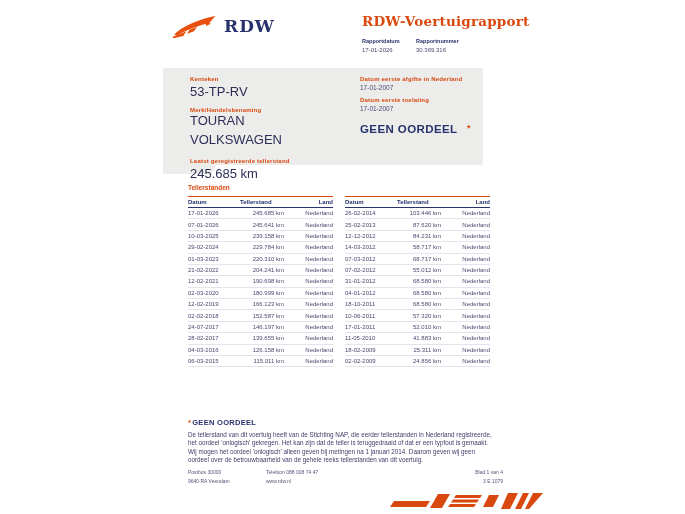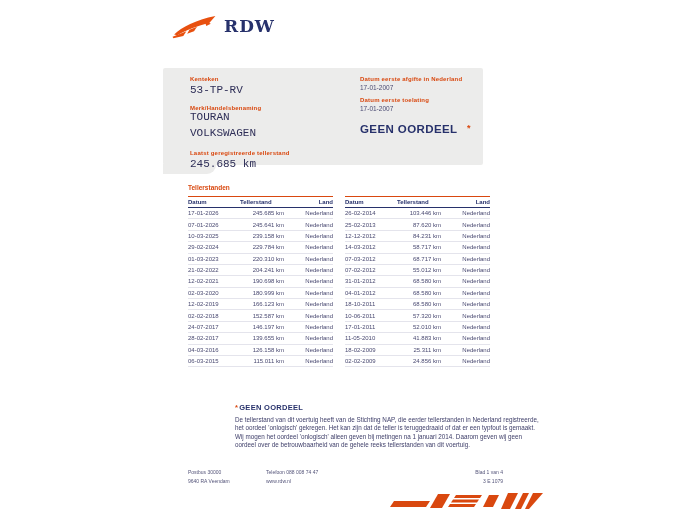--- a/index.html
+++ b/index.html
@@ -27,36 +27,36 @@
   .meta-row{display:flex;gap:10px;margin-top:9px;}
   .meta-col{min-width:44px;}
   .meta-label{font-size:5.5px;font-weight:bold;color:var(--navy);}
   .meta-value{font-size:6px;color:var(--text-muted);margin-top:3px;}
   
   .card{position:absolute;left:163px;top:68px;width:320px;height:97px;background:var(--card-bg);border-radius:2px;}
   .card-tab{position:absolute;left:163px;top:164px;width:53px;height:10px;background:var(--card-bg);border-radius:0 0 9px 0;}
   .card-col-left{position:absolute;left:190px;top:76px;width:150px;}
   .card-col-right{position:absolute;left:360px;top:76px;width:118px;}
   .olabel{font-size:6px;font-weight:bold;color:var(--accent-orange);letter-spacing:0.2px;}
-  .bigval{font-family:Liberation Mono, monospace;font-size:11px;color:#2E2E57;line-height:1.25;}
+  .bigval{font-family:Liberation Sans, sans-serif;font-size:13px;color:#2E2E57;line-height:1.25;}
   .smallval{font-size:6.5px;color:var(--text-muted);}
   .mt2{margin-top:2px;} .mt6{margin-top:6px;} .mt7{margin-top:7px;} .mt10{margin-top:10px;}
   .oordeel{font-size:11.5px;font-weight:bold;color:var(--navy);letter-spacing:0.4px;margin-top:11px;}
   .oordeel-star{position:absolute;left:467px;top:123px;color:var(--accent-orange);font-size:9px;font-weight:bold;}
   
   .meter-section{position:absolute;left:188px;top:184px;width:302px;}
   .section-title{font-size:6.5px;font-weight:bold;color:var(--accent-orange);margin-bottom:5px;}
   .tables{display:flex;gap:12px;}
   .mtable{width:145px;}
   .thead{display:flex;border-top:1px solid var(--accent-orange);border-bottom:1px solid var(--navy);padding:2px 0;font-size:6px;font-weight:bold;color:var(--navy);line-height:1;}
   .h-datum{width:52px;} .h-teller{width:44px;text-align:left;} .h-land{flex:1;text-align:right;}
   .trow{display:flex;padding:2.2px 0;border-bottom:1px solid var(--row-line);font-size:6px;color:var(--text-muted);line-height:1;}
   .c-datum{width:52px;} .c-teller{width:44px;text-align:right;} .c-land{flex:1;text-align:right;}
   
-  .note{position:absolute;left:188px;top:403px;width:307px;margin-left:47px;}
+  .note{position:absolute;left:188px;top:418px;width:307px;}
   .note-heading{font-size:7.5px;font-weight:bold;color:var(--navy);letter-spacing:0.3px;}
   .note-star{color:var(--accent-orange);margin-right:1px;}
   .note-body{margin-top:4px;font-size:6.3px;line-height:1.32;color:#3D3D68;}
   
   .footer{position:absolute;left:188px;top:470px;width:315px;display:flex;font-size:5px;color:#55557A;line-height:1;}
   .footer .fcol{display:flex;flex-direction:column;gap:4px;}
   .fcol-address{width:78px;}
   .fcol-contact{width:110px;}
   .fcol-page{margin-left:auto;text-align:right;}
   .footer a{color:#55557A;text-decoration:none;}
@@ -73,20 +73,33 @@
       <g fill="#E8500F">
         <path d="M4 28 C14 19 32 9 58 4 L50 13 C36 16 18 23 8 29 Z"></path>
         <path d="M2 31 L20 24 L16 30 L3 33 Z"></path>
         <path d="M24 22 L34 18 L30 24 L21 27 Z"></path>
         <path d="M44 10 L52 14 L46 17 Z"></path>
       </g>
     </svg>
     <span class="logo-text">RDW</span>
   </div>
 
+  <div class="title-block">
+    <div class="report-title">RDW-Voertuigrapport</div>
+    <div class="meta-row">
+      <div class="meta-col">
+        <div class="meta-label">Rapportdatum</div>
+        <div class="meta-value">17-01-2026</div>
+      </div>
+      <div class="meta-col">
+        <div class="meta-label">Rapportnummer</div>
+        <div class="meta-value">30.369.316</div>
+      </div>
+    </div>
+  </div>
 
   <div class="logo-right">
     <svg width="37" height="21" viewBox="0 0 60 34">
       <g fill="#E8500F">
         <path d="M4 28 C14 19 32 9 58 4 L50 13 C36 16 18 23 8 29 Z"></path>
         <path d="M2 31 L20 24 L16 30 L3 33 Z"></path>
         <path d="M24 22 L34 18 L30 24 L21 27 Z"></path>
         <path d="M44 10 L52 14 L46 17 Z"></path>
       </g>
     </svg>

